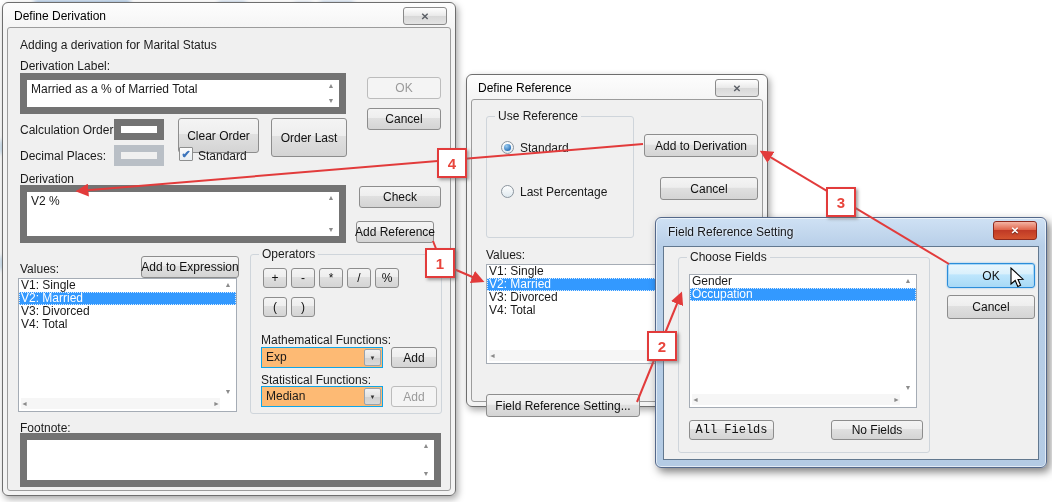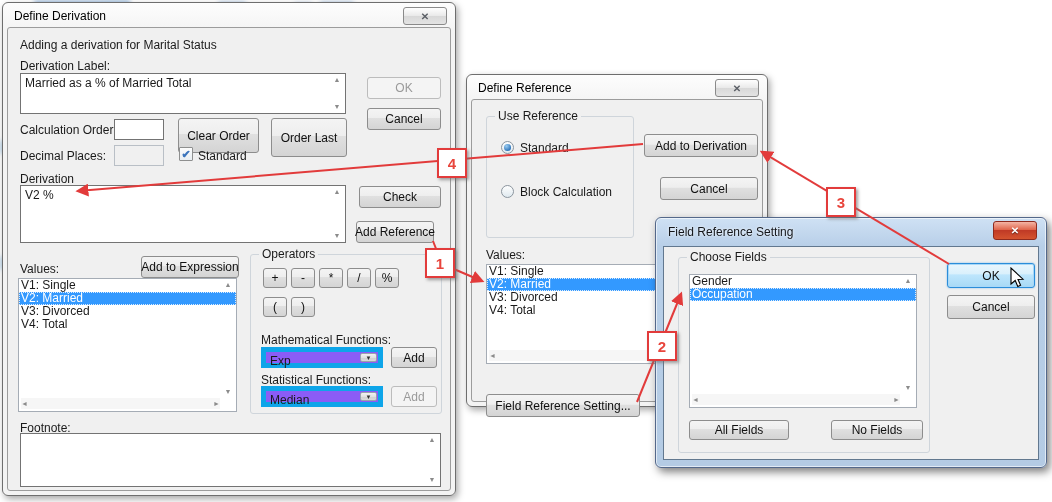--- a/index.html
+++ b/index.html
@@ -57,31 +57,31 @@
     font-size:12px; color:#111; white-space:nowrap;
   }
   .btn.disabled { background:#f4f4f4; border-color:#bcbcbc; color:#9a9a9a; }
   .btn.focus-default {
     border:1px solid #2b8dd9;
     box-shadow:inset 0 0 0 1px #a8d8f8, 0 0 2px #7ab8e8;
     background:linear-gradient(#eaf6fd,#d9f0fc 45%,#bee6fd 46%,#a7d9f5);
   }
   .lbl { position:absolute; white-space:nowrap; }
   .txtbox {
-    position:absolute; background:#fff; border:1px solid #737373;
+    position:absolute; background:#fff; border:7px solid #737373;
     font-size:12px; padding:2px 4px; overflow:hidden;
   }
   .txtbox.small { padding:2px 3px; }
   .txtbox.dis { background:#f0f0f0; border-color:#b9bfc6; }
   .listbox { position:absolute; background:#fff; border:1px solid #a5acb5; overflow:hidden; }
   .li { position:relative; height:13px; line-height:13px; padding-left:2px; white-space:nowrap; }
   .li.sel { background:#3399ff; color:#fff; outline:1px dotted #d9ecff; outline-offset:-1px; }
   .groupbox { position:absolute; border:1px solid #cfd5db; border-radius:3px; }
   .gb-label { position:absolute; top:-8px; left:8px; background:#f0f0f0; padding:0 3px; white-space:nowrap; }
-  .combo { position:absolute; background:#8b5cf6; border:5px solid #0ea5e9; }
+  .combo { position:absolute; background:#fdba74; border:1px solid #0ea5e9; }
   .combo .val { position:absolute; left:4px; top:2px; white-space:nowrap; }
   .combo .arrow-btn {
     position:absolute; right:1px; top:1px; bottom:1px; width:17px;
     border:1px solid #9aa2ab; border-radius:2px;
     background:linear-gradient(#f2f2f2,#e2e2e2 50%,#d0d0d0 51%,#dadada);
     display:flex; align-items:center; justify-content:center;
     font-size:6px; color:#333;
   }
   .sb-v {
     position:absolute; top:2px; bottom:2px; right:2px; width:12px;
@@ -245,21 +245,21 @@
   <div class="dlg-close">
       <span>✕</span>
     </div>
   <div class="client">
 
     <div class="groupbox" style="left:14px;top:16px;width:148px;height:122px;">
       <div class="gb-label">Use Reference</div>
       <div class="radio sel" style="left:14px;top:24px;"></div>
       <div class="lbl" style="left:33px;top:24px;">Standard</div>
       <div class="radio" style="left:14px;top:68px;"></div>
-      <div class="lbl" style="left:33px;top:68px;">Block Calculation</div>
+      <div class="lbl" style="left:33px;top:68px;">Last Percentage</div>
     </div>
 
     <div class="btn" style="left:172px;top:34px;width:114px;height:23px;">Add to Derivation</div>
     <div class="btn" style="left:188px;top:77px;width:98px;height:23px;">Cancel</div>
 
     <div class="lbl" style="left:14px;top:148px;">Values:</div>
     <div class="listbox" style="left:14px;top:164px;width:272px;height:100px;">
       <div class="li">V1: Single</div>
       <div class="li sel">V2: Married</div>
       <div class="li">V3: Divorced</div>
@@ -288,21 +288,21 @@
         <div class="li sel">Occupation</div>
         <div class="sb-v" style="bottom:15px;">
           <span>▲</span>
           <span>▼</span>
         </div>
         <div class="sb-h" style="right:16px;">
           <span>◄</span>
           <span>►</span>
         </div>
       </div>
-      <div class="btn" style="left:10px;top:162px;width:100px;height:20px;">All Fields</div>
+      <div class="btn" style="left:10px;top:162px;width:85px;height:20px;font-family:Liberation Mono, monospace;">All Fields</div>
       <div class="btn" style="left:152px;top:162px;width:92px;height:20px;">No Fields</div>
     </div>
 
     <div class="btn focus-default" style="left:283px;top:16px;width:88px;height:25px;">OK</div>
     <div class="btn" style="left:283px;top:48px;width:88px;height:24px;">Cancel</div>
   </div>
 </div>
 
 <svg id="arrow-overlay" width="1052" height="502" viewBox="0 0 1052 502">
   <defs>

